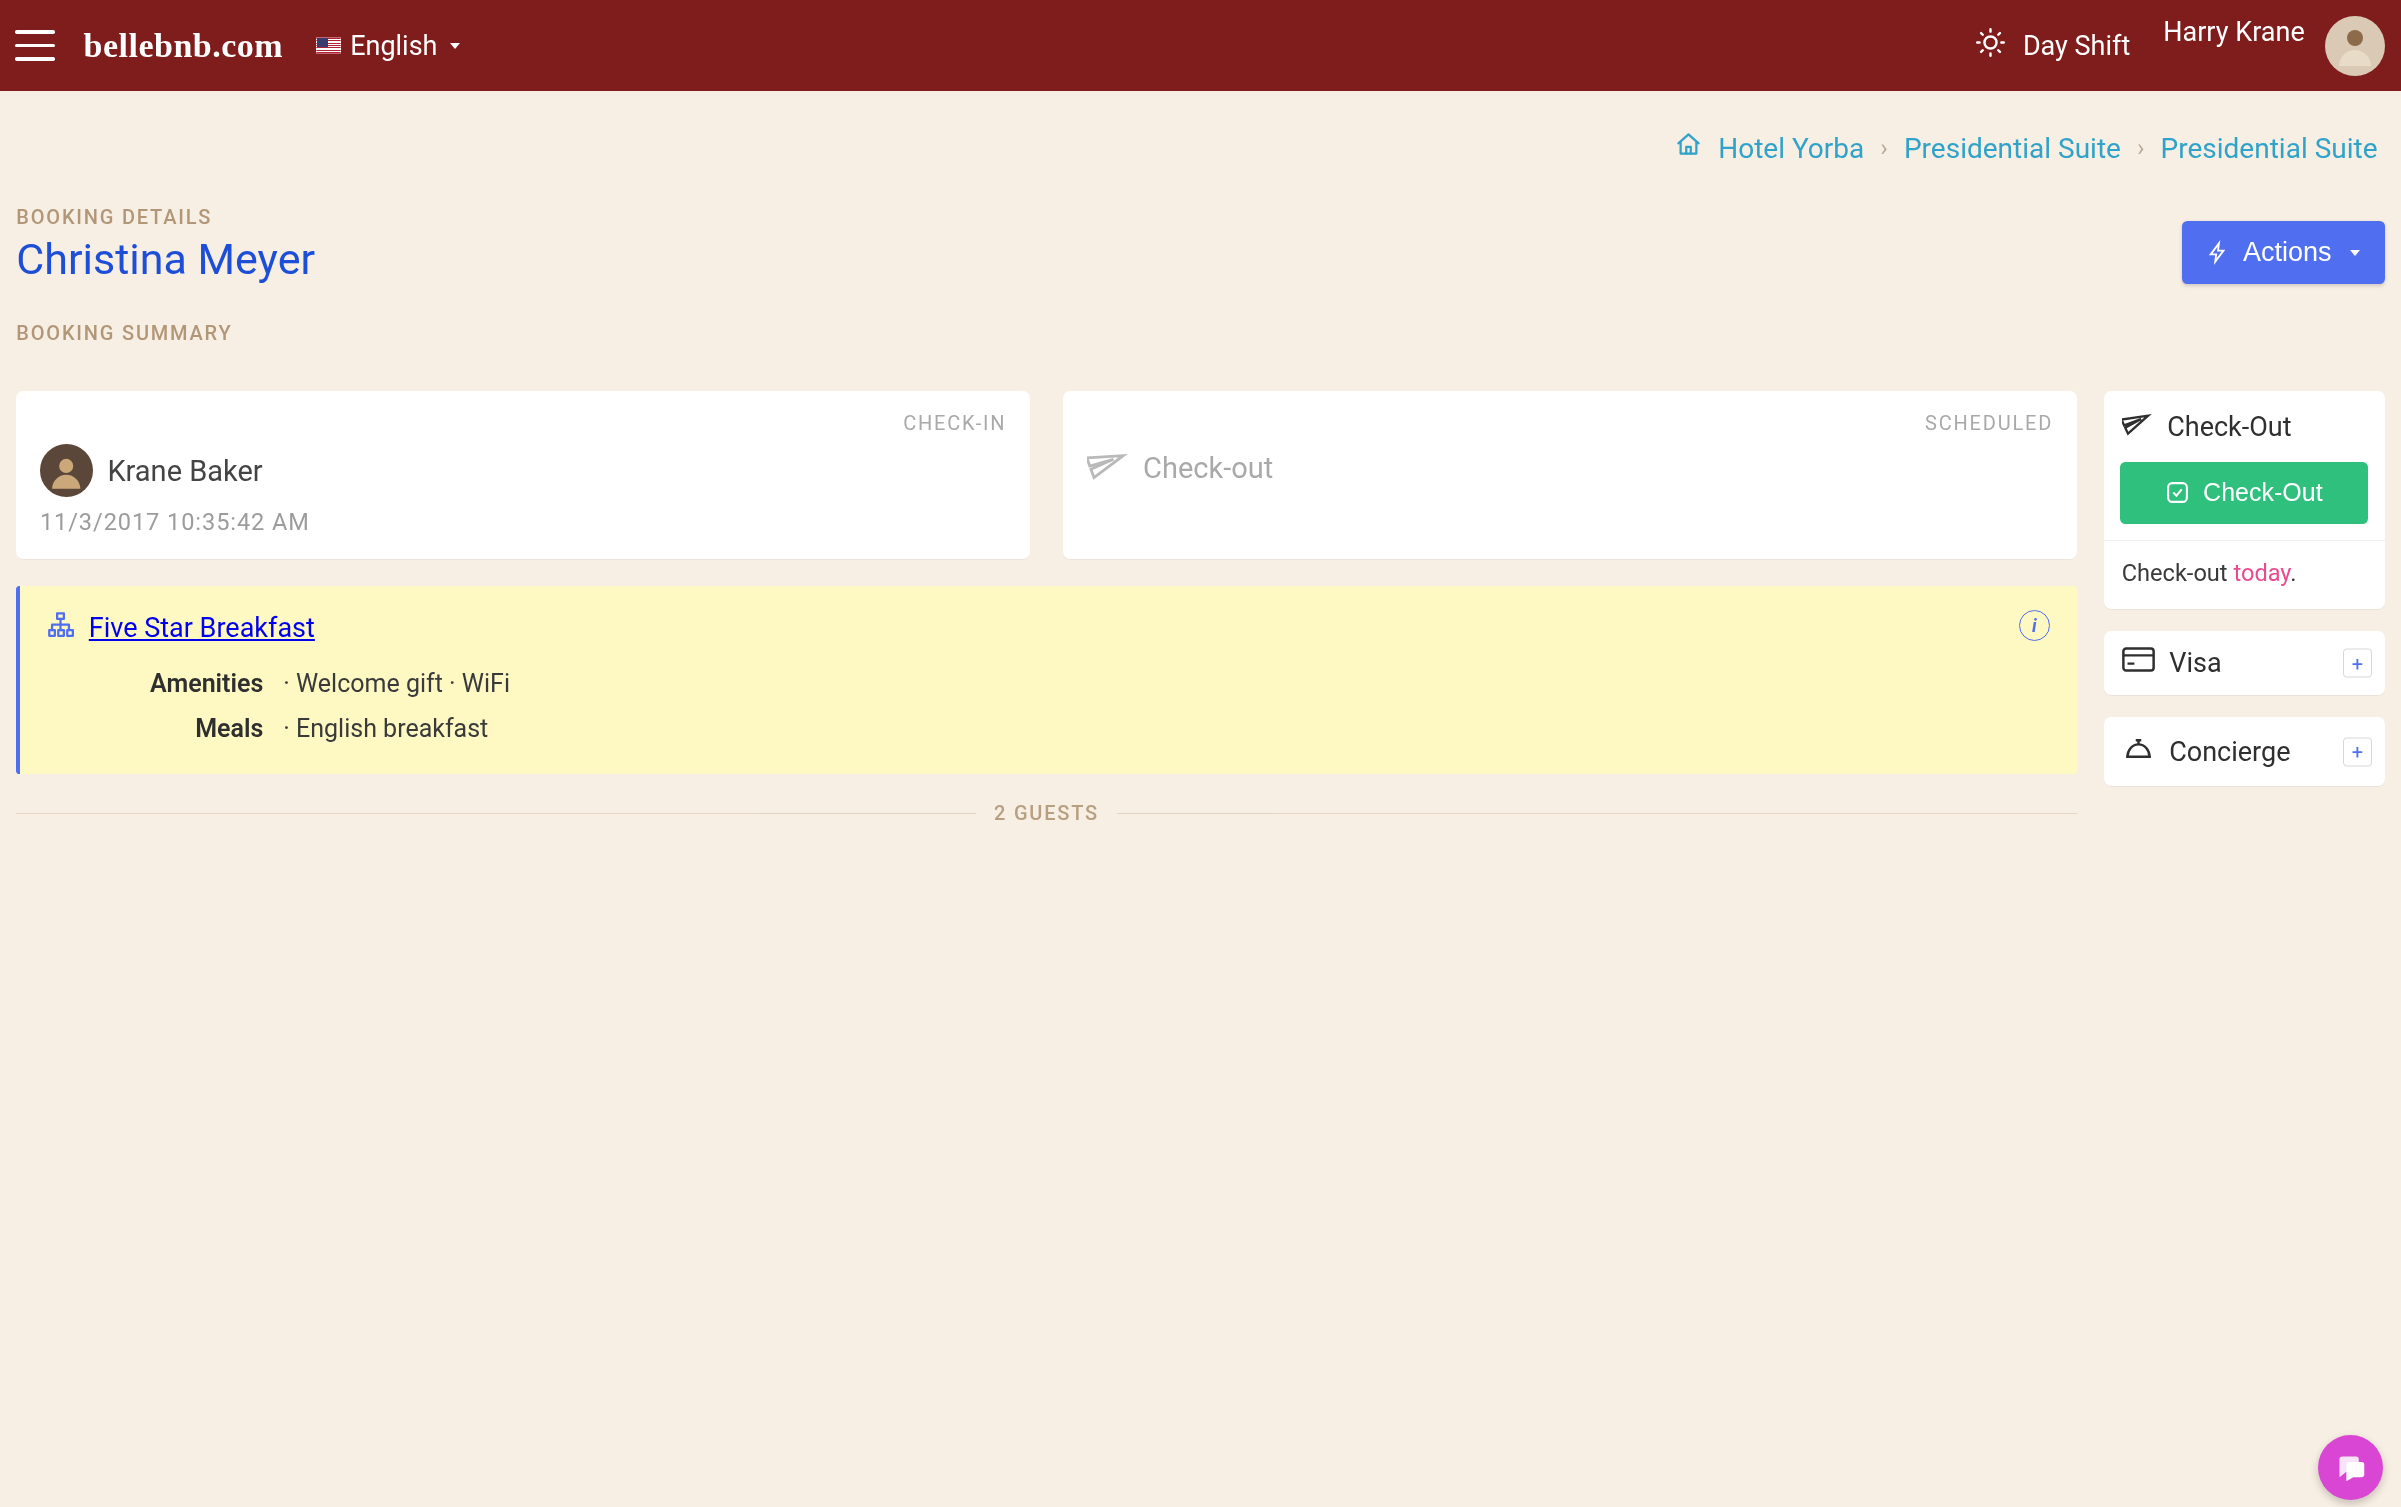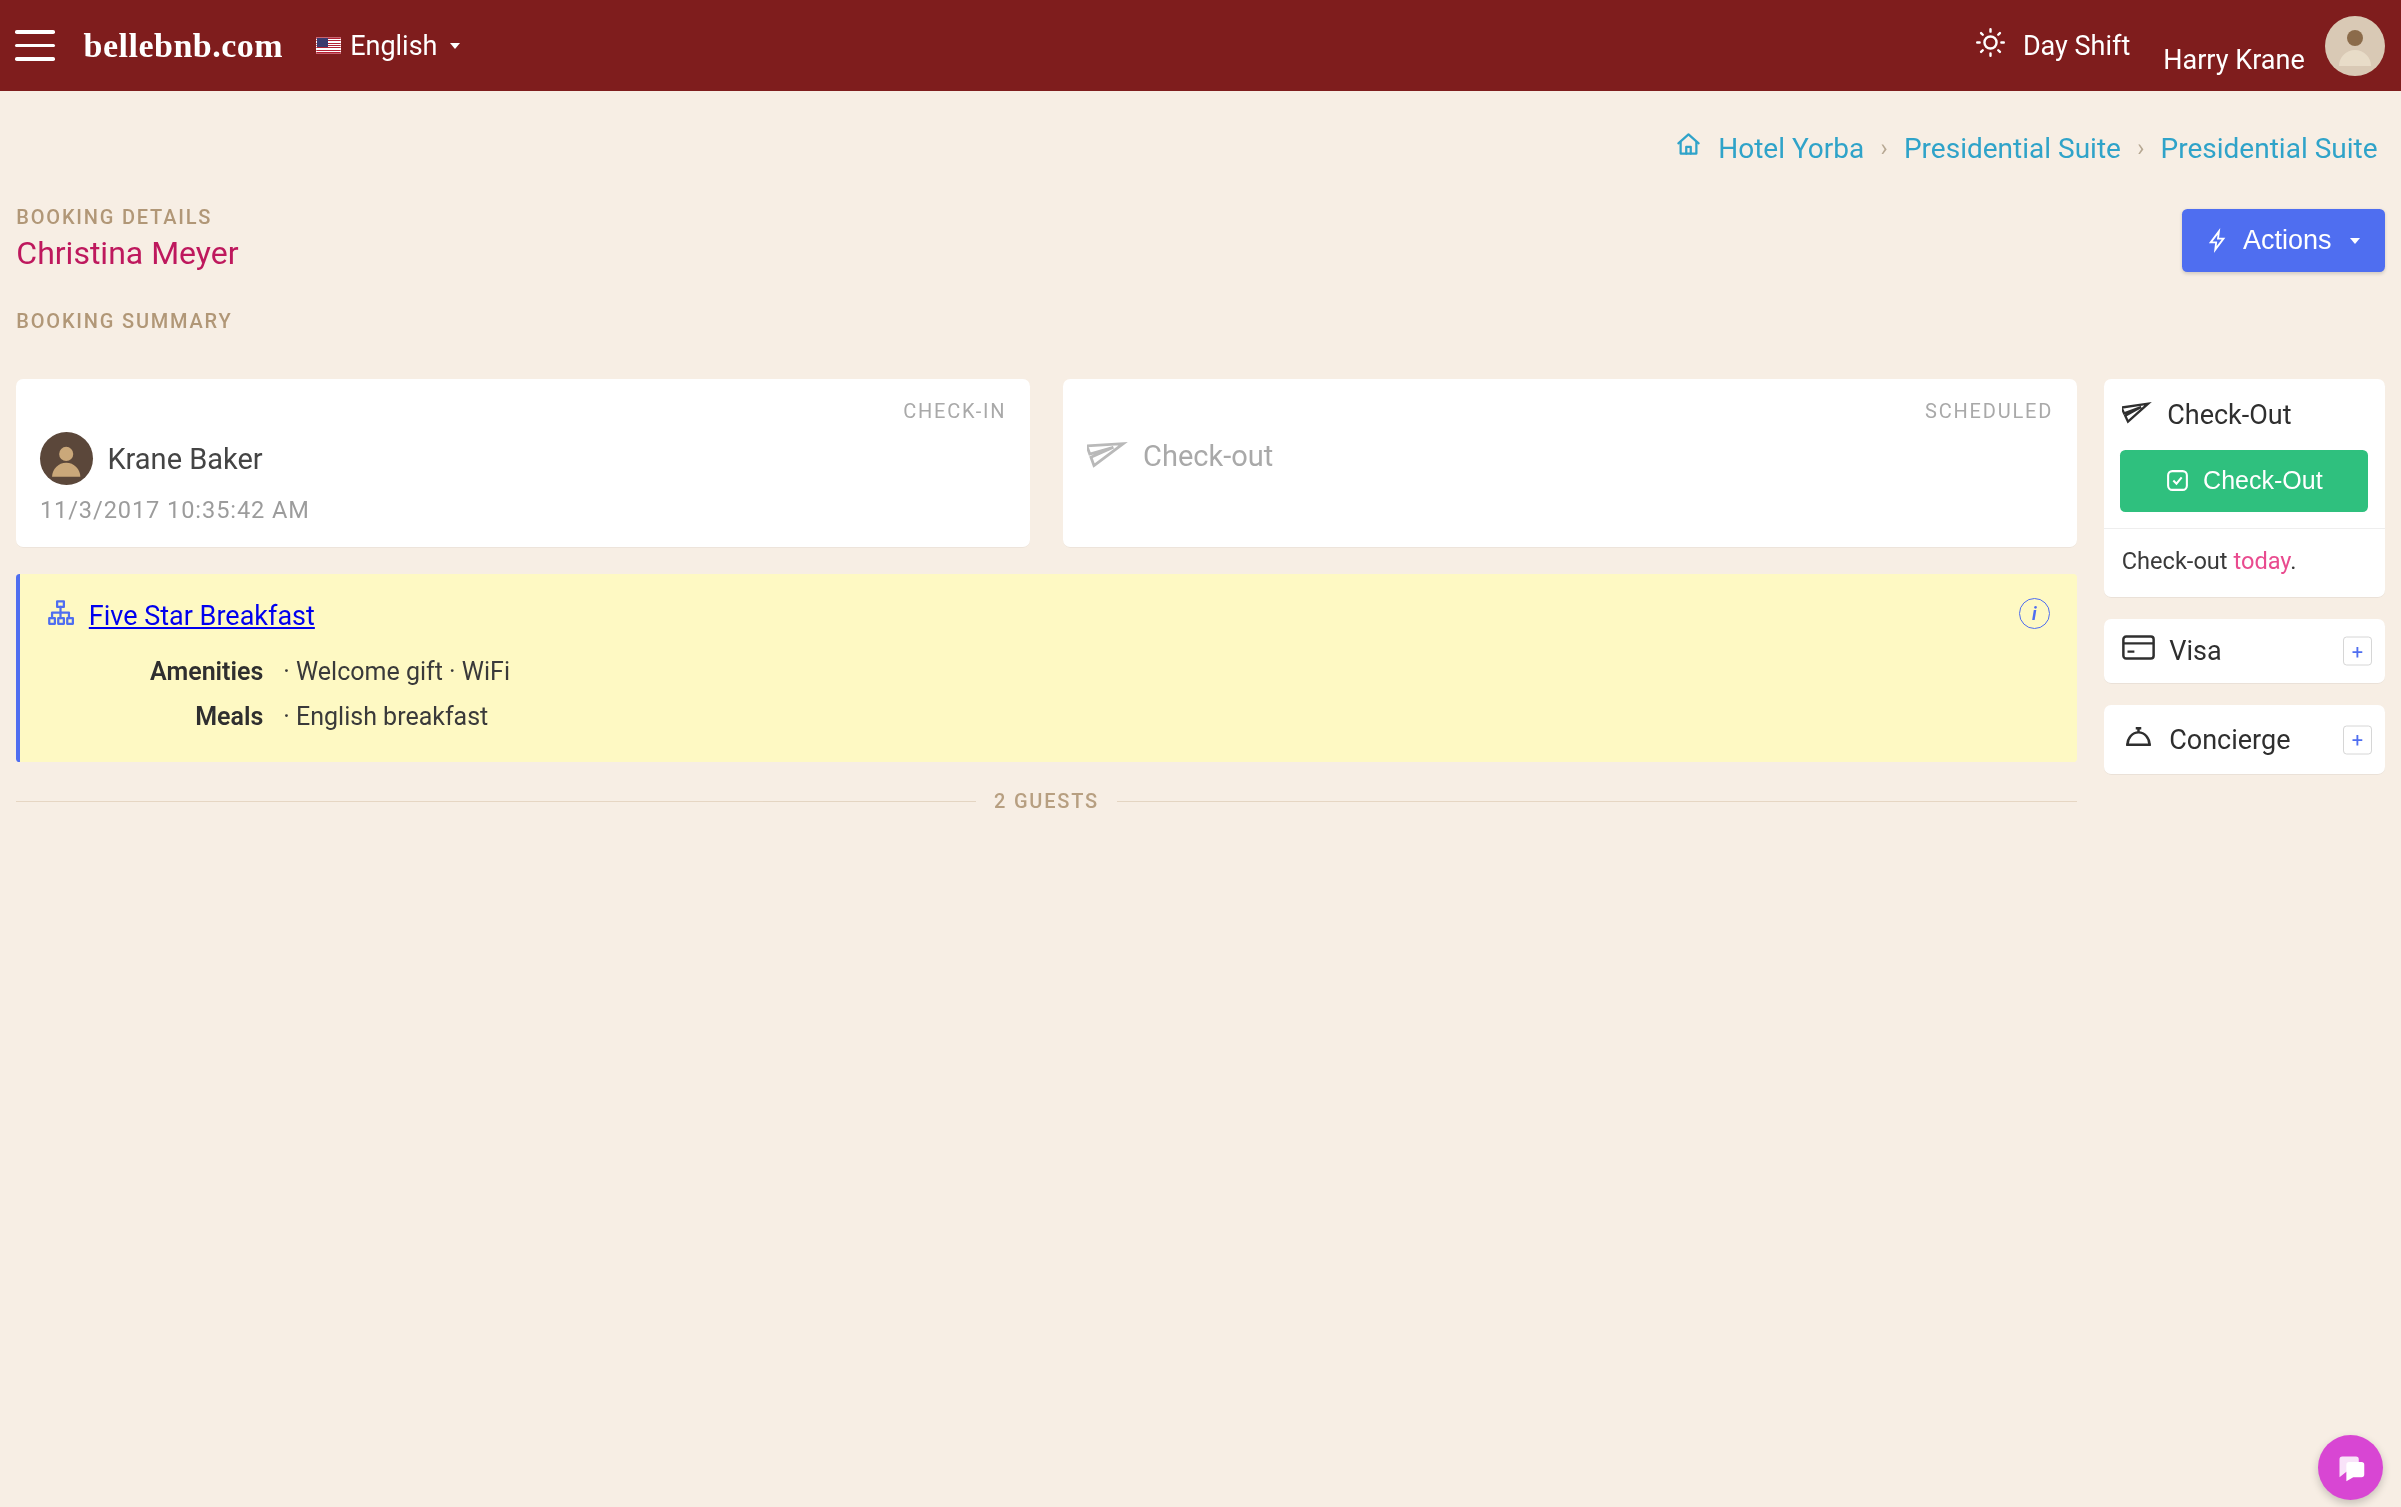--- a/index.html
+++ b/index.html
@@ -44,21 +44,21 @@
       #b22234 0 7.7%, #fff 7.7% 15.4%, #b22234 15.4% 23.1%, #fff 23.1% 30.8%,
       #b22234 30.8% 38.5%, #fff 38.5% 46.2%, #b22234 46.2% 53.8%, #fff 53.8% 61.5%,
       #b22234 61.5% 69.2%, #fff 69.2% 76.9%, #b22234 76.9% 84.6%, #fff 84.6% 92.3%,
       #b22234 92.3% 100%);
   }
   .flag::before { content:""; position:absolute; top:0; left:0; width:11px; height:9px; background:#3c3b6e; }
   .caret { width:0; height:0; border-left:5.4px solid transparent; border-right:5.4px solid transparent; border-top:6.3px solid #fff; margin-left:3.6px;}
   .spacer { flex:1; }
   .shift { display:flex; align-items:center; gap:18px; font-size:27px; margin-right:33px; cursor:pointer;}
   .sun-icon svg { stroke:#fff; }
-  .user { display:flex; align-items:flex-end; gap:20px; font-size:27px; }
+  .user { display:flex; align-items:flex-start; gap:20px; font-size:27px; }
   .avatar-top {
     width:60px; height:60px; border-radius:50%; background:#d9c9b5;
     display:flex; align-items:center; justify-content:center; overflow:hidden;
   }
   .avatar-top svg { width:80%; height:80%; }
 
   
   .page { padding: 0 16.3px 36px; }
 
   .breadcrumbs {
@@ -71,21 +71,21 @@
   .home-icon svg { stroke:#2fa3c9; }
 
   .title-row {
     display:flex; align-items:flex-end; justify-content:space-between;
     margin-top: 40px;
   }
   .title-block .section-label {
     color:#b19777; letter-spacing:1.8px; font-size:20px; font-weight:500;
     margin-bottom:5.4px;
   }
-  .title-block h1 { font-size:32px; font-weight:400; color:#be185d; }
+  .title-block h1 { font-size:43px; font-weight:400; color:#1d4ed8; }
   .actions-btn {
     background:#4f6ef0; color:#fff; border:none; border-radius:5.4px;
     padding:16.3px 25px; font-size:27px; display:flex; align-items:center; gap:14.5px;
     cursor:pointer; box-shadow:0 1.8px 3.6px rgba(0,0,0,.15);
   }
   .actions-btn .caret { border-top-color:#fff; }
 
   .divider-row {
     display:flex; align-items:flex-start; gap:18px;
     margin: 18px 0 27px;

